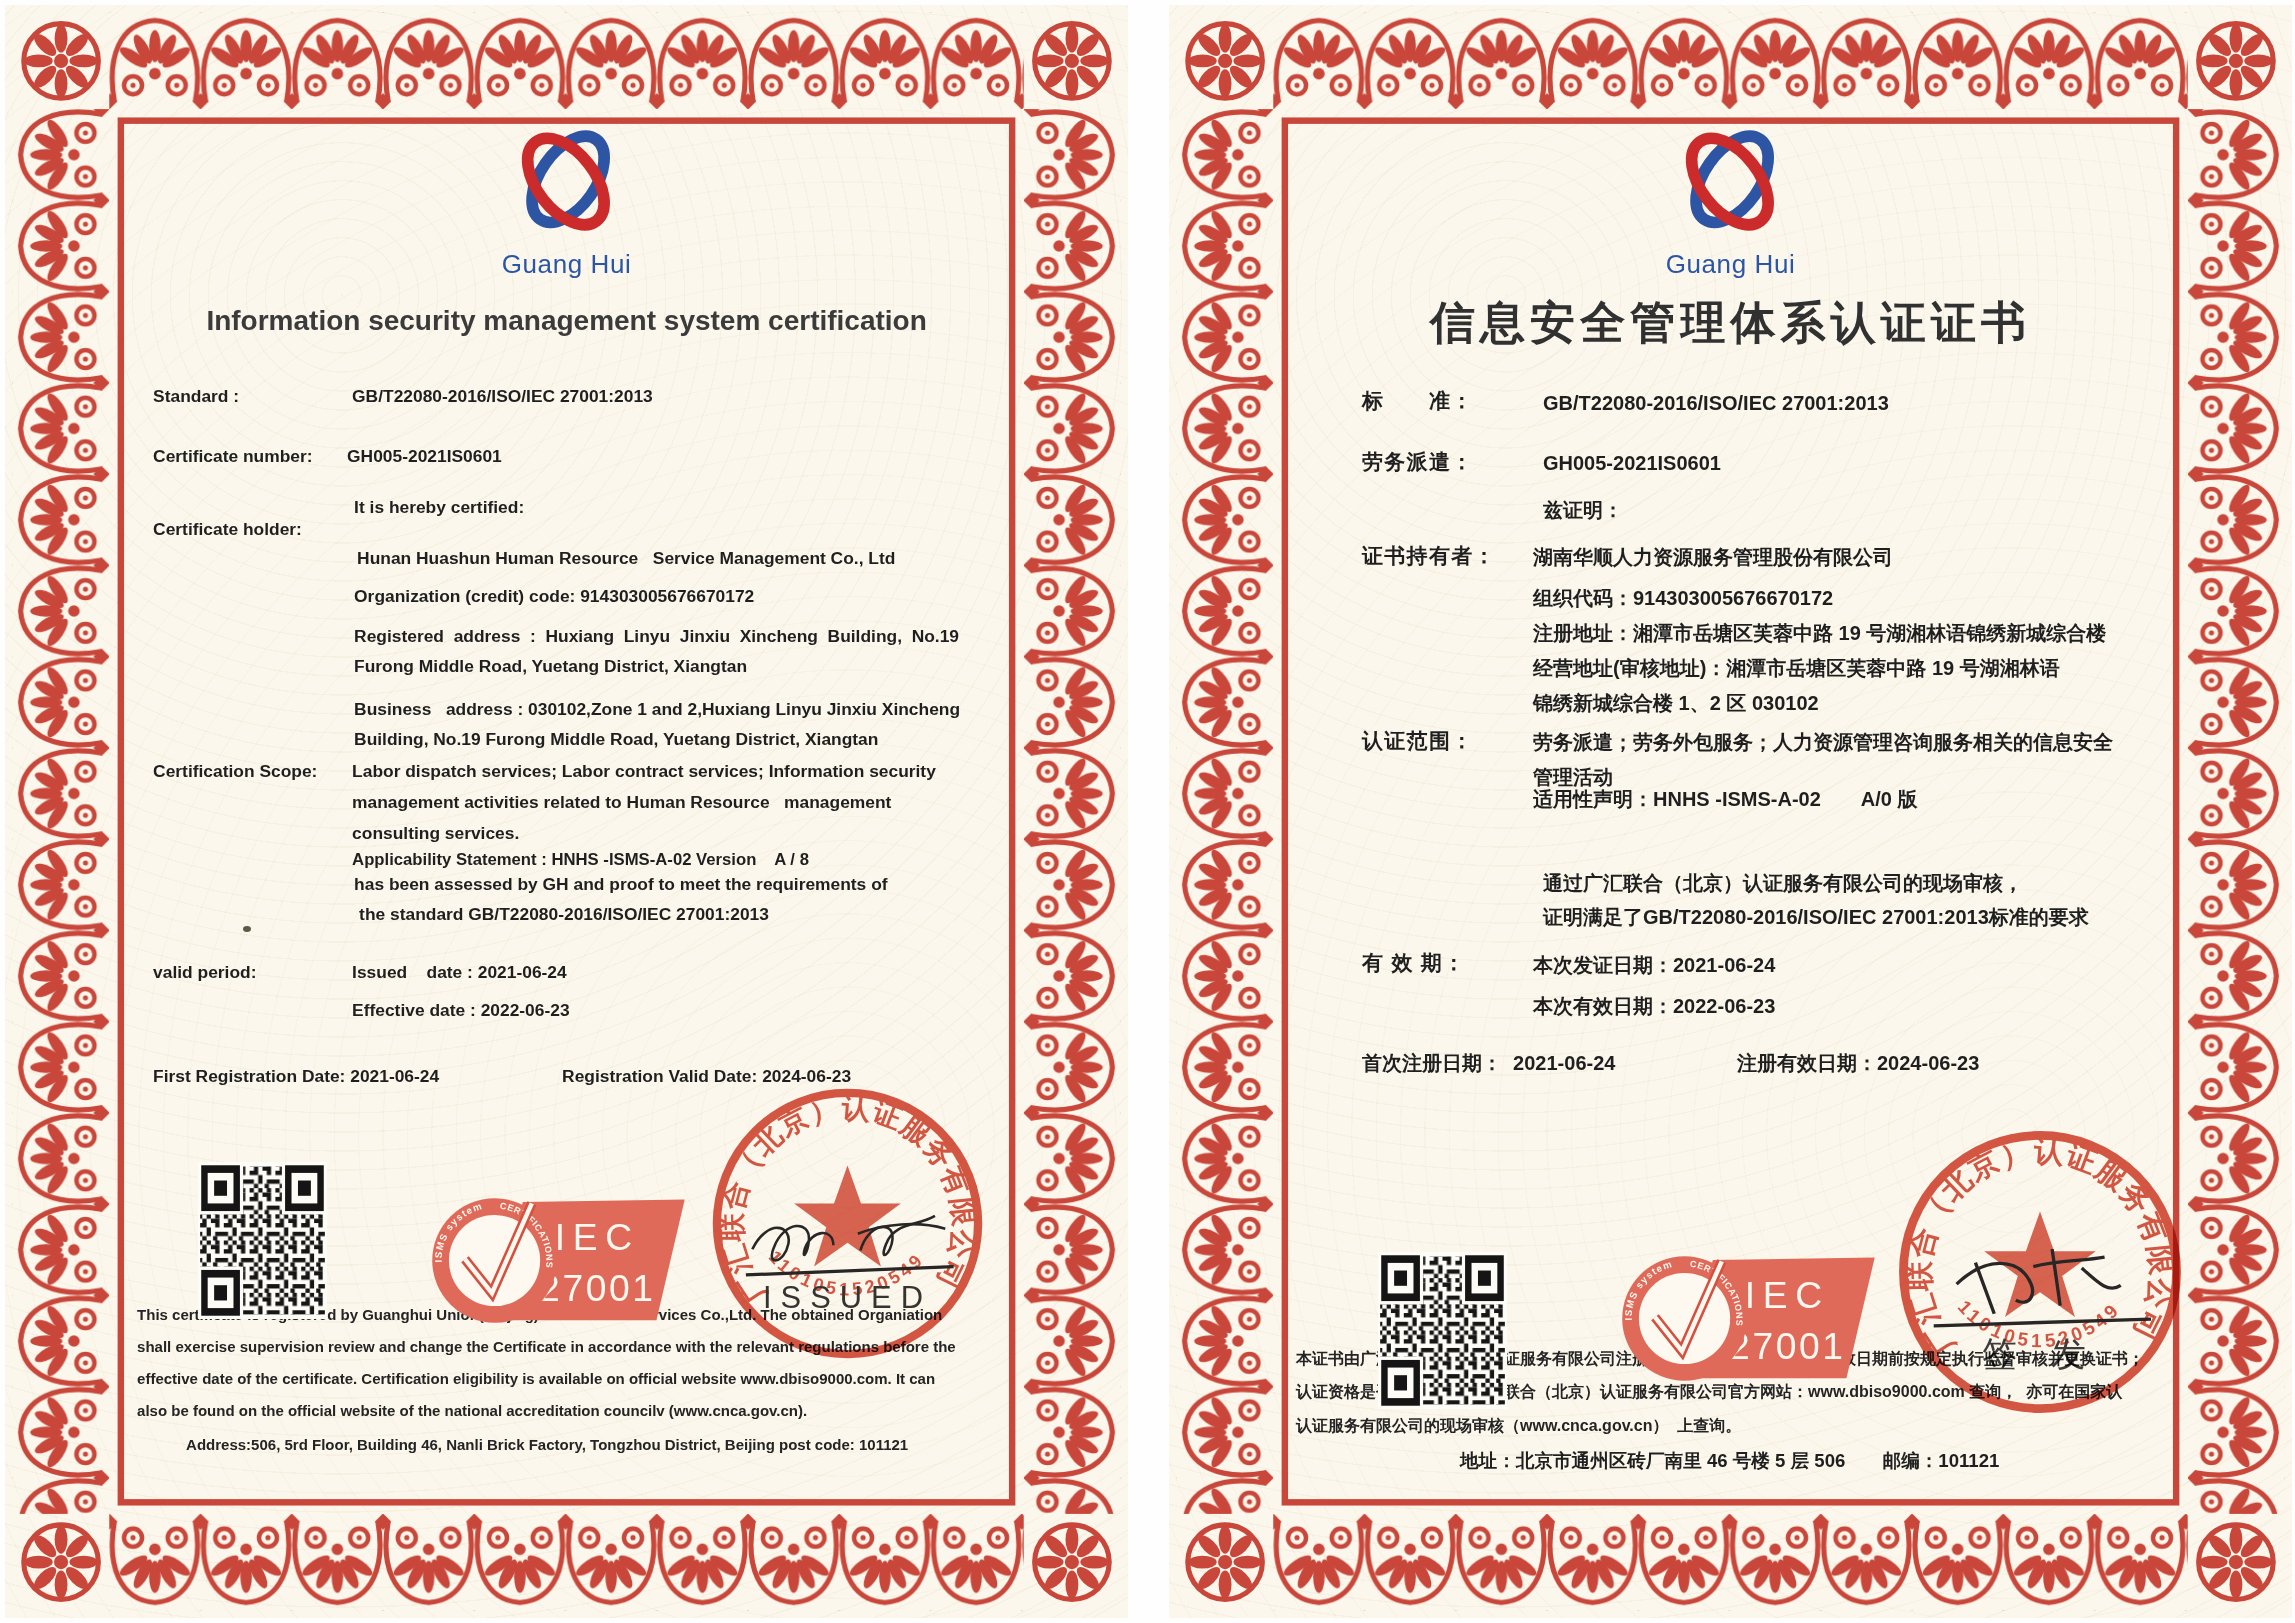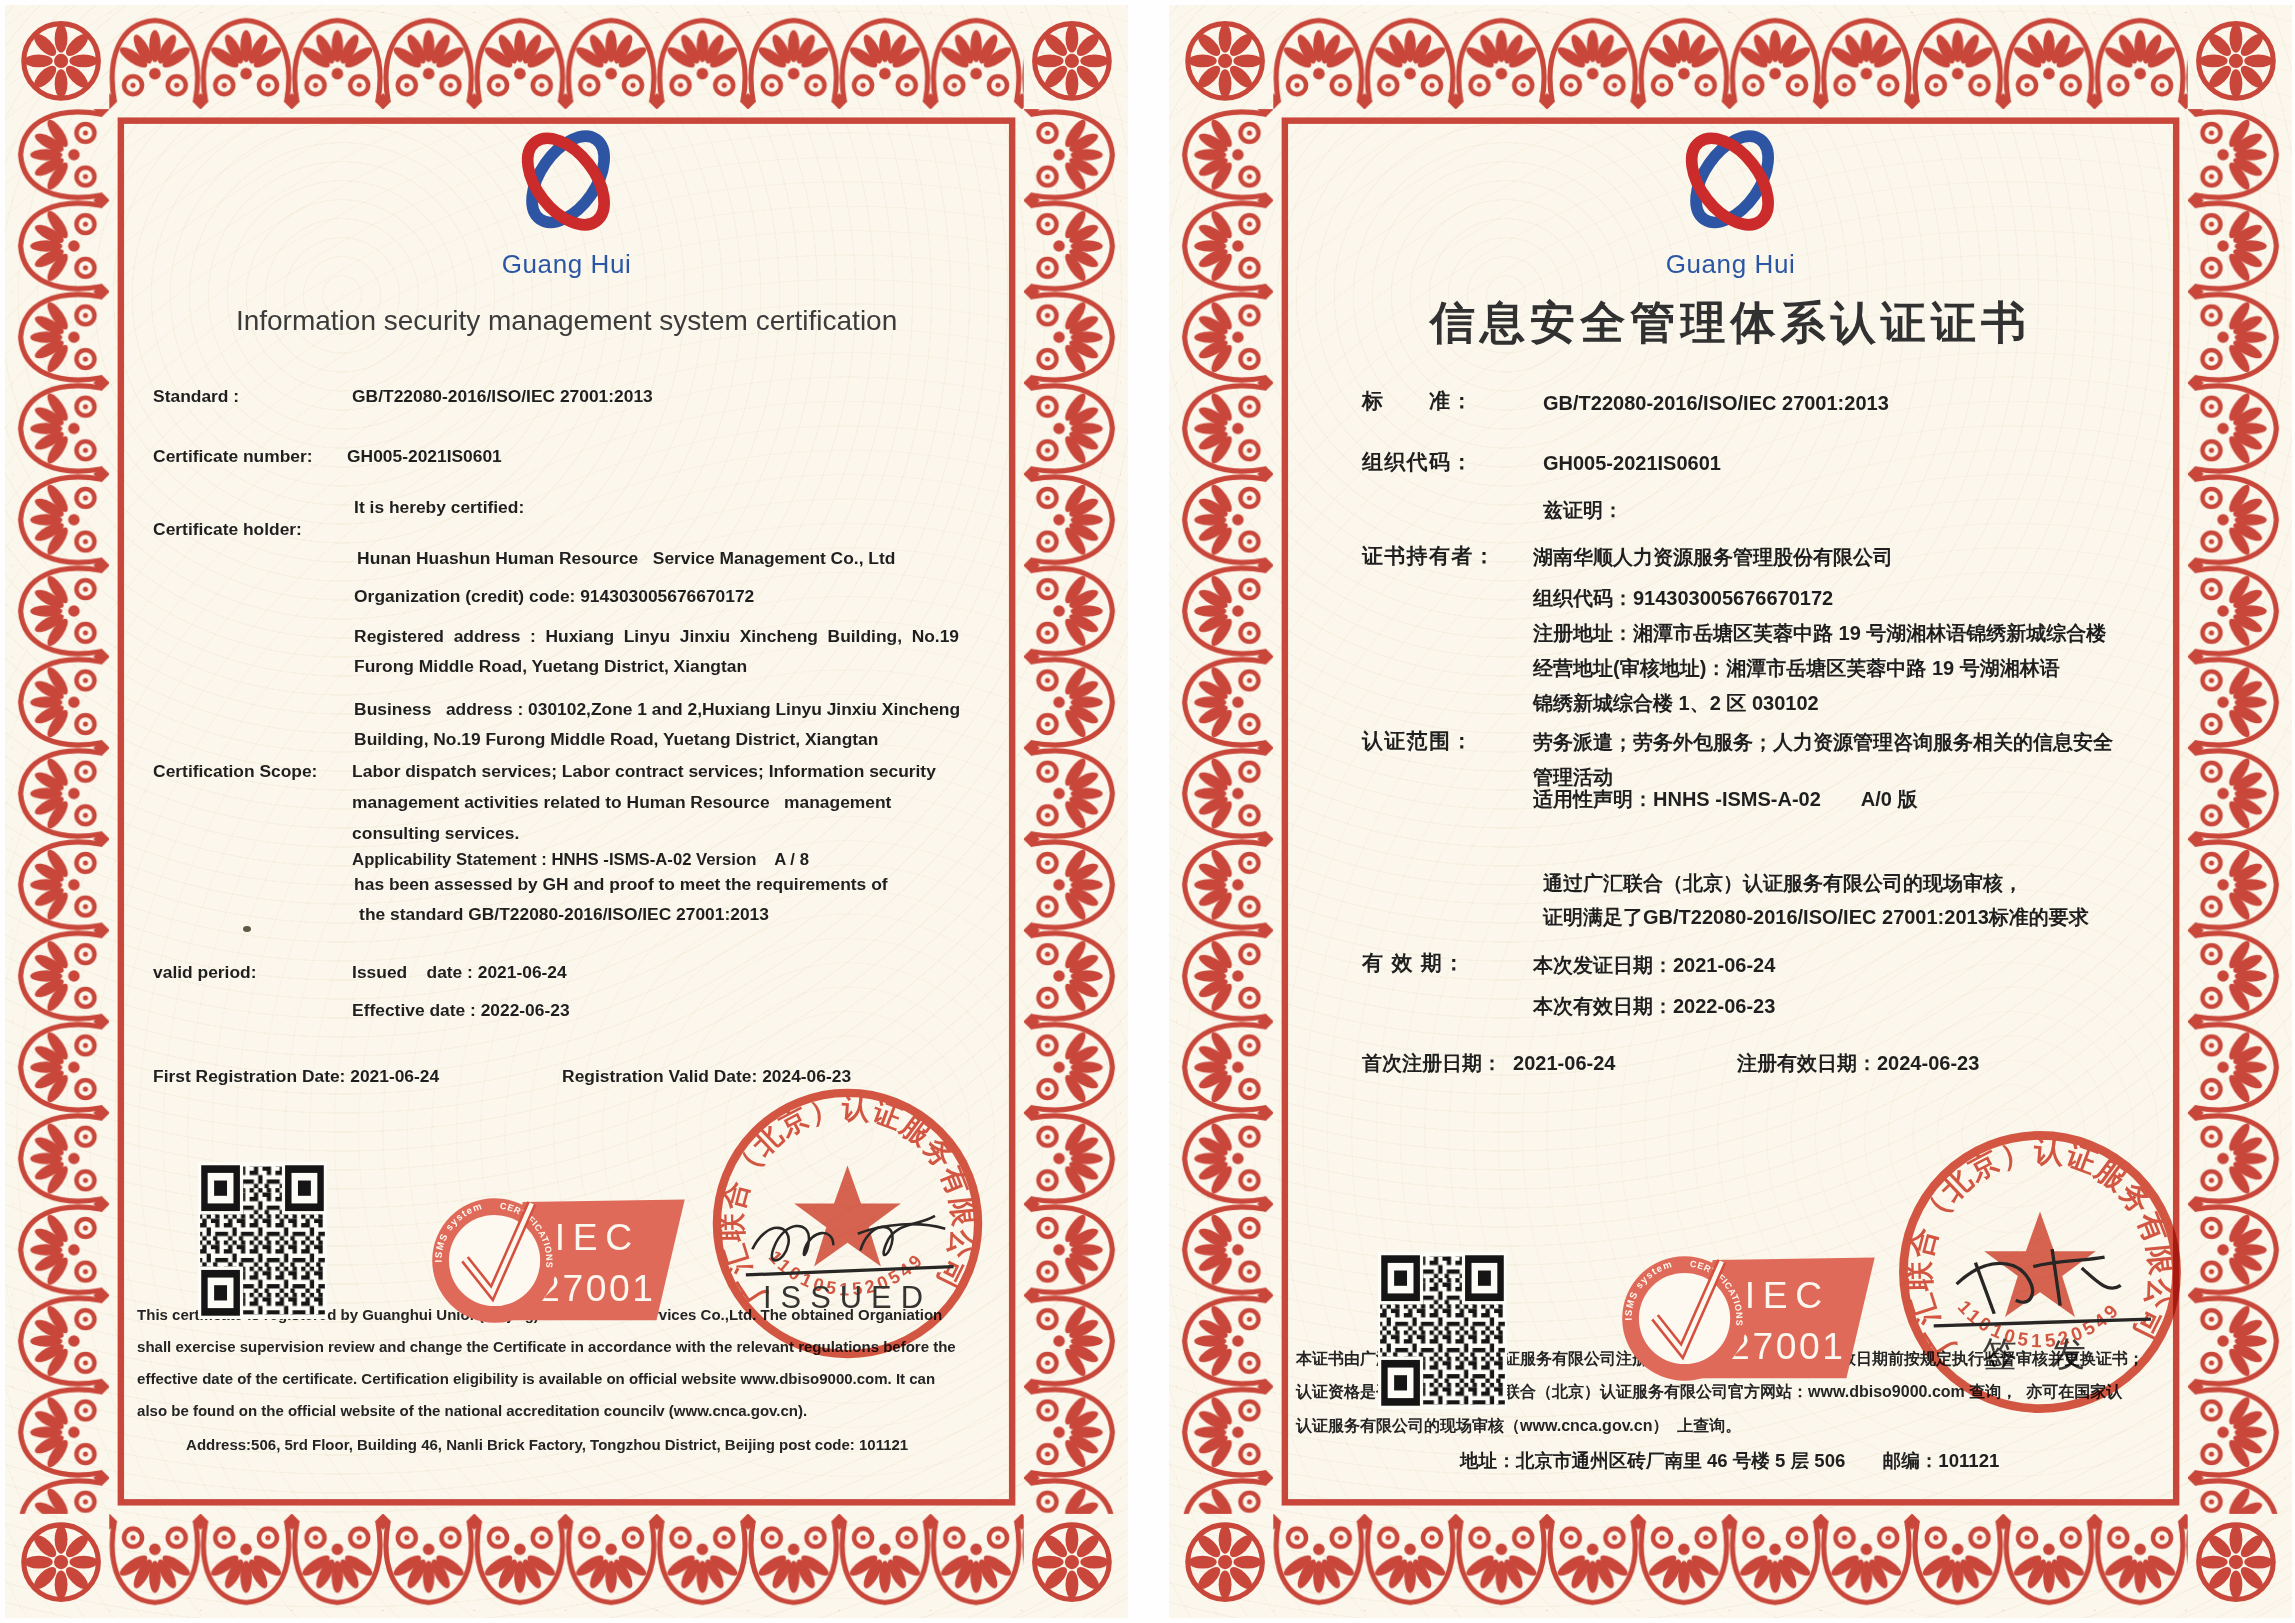--- a/index.html
+++ b/index.html
@@ -23,21 +23,21 @@
     font-size:17.4px;line-height:1.15;
   }
   .page-right .t{font-size:20px;}
   .label-cn{font-size:21px !important;letter-spacing:1.3px;}
   .sm{font-size:16.7px !important;}
   .fine{font-size:15px !important;color:#242424;}
   .fine-cn{font-size:16px !important;color:#242424;}
   .addr-cn{font-size:18.6px !important;}
   .title-en{
     position:absolute;left:0;width:100%;top:300px;text-align:center;
-    font-size:28px;font-weight:normal;color:#3b3b3b;
+    font-size:28px;font-weight:bold;color:#3b3b3b;
   }
   .title-cn{
     position:absolute;left:0;width:100%;top:288px;text-align:center;
     font-size:45px;font-weight:bold;color:#313131;letter-spacing:5.1px;
   }
   .logo-wrap{position:absolute;left:0;width:100%;top:108px;text-align:center;}
   .logo-svg{width:122px;height:136px;}
   .logo-text{margin-top:-2.6px;font-size:26px;font-weight:normal;color:#2b56a5;letter-spacing:0.6px;}
   .gfx{position:absolute;}
   .stamp{mix-blend-mode:multiply;opacity:0.95;}
@@ -258,21 +258,21 @@
         <ellipse cx="108" cy="116" rx="52" ry="90" transform="rotate(-38 108 116)" fill="none" stroke="#cb2b2b" stroke-width="21"></ellipse>
       </svg>
       <div class="logo-text">Guang Hui</div>
     </div>
 
     <div class="title-cn">信息安全管理体系认证证书</div>
 
     <div class="t label-cn" style="left:193px;top:384px">标　　准：</div>
     <div class="t" style="left:374px;top:387px">GB/T22080-2016/ISO/IEC 27001:2013</div>
 
-    <div class="t label-cn" style="left:193px;top:445px">组织代码：</div>
+    <div class="t label-cn" style="left:193px;top:445px">劳务派遣：</div>
     <div class="t" style="left:374px;top:447px">GH005-2021IS0601</div>
 
     <div class="t" style="left:374px;top:494px">兹证明：</div>
 
     <div class="t label-cn" style="left:193px;top:539px">证书持有者：</div>
     <div class="t" style="left:364px;top:541px">湖南华顺人力资源服务管理股份有限公司</div>
 
     <div class="t" style="left:364px;top:582px">组织代码：914303005676670172</div>
     <div class="t" style="left:364px;top:617px">注册地址：湘潭市岳塘区芙蓉中路 19 号湖湘林语锦绣新城综合楼</div>
     <div class="t" style="left:364px;top:652px">经营地址(审核地址)：湘潭市岳塘区芙蓉中路 19 号湖湘林语</div>

